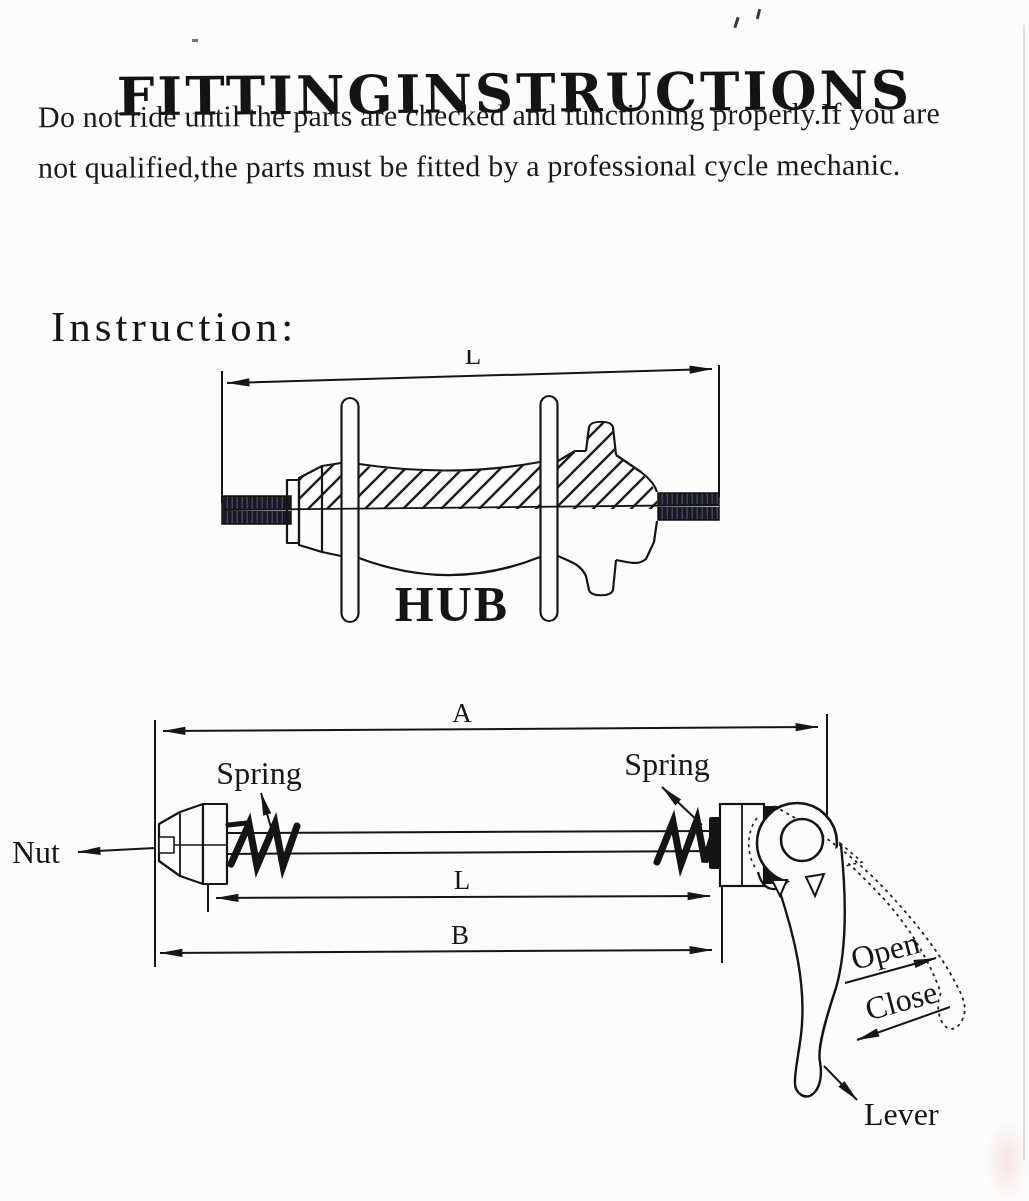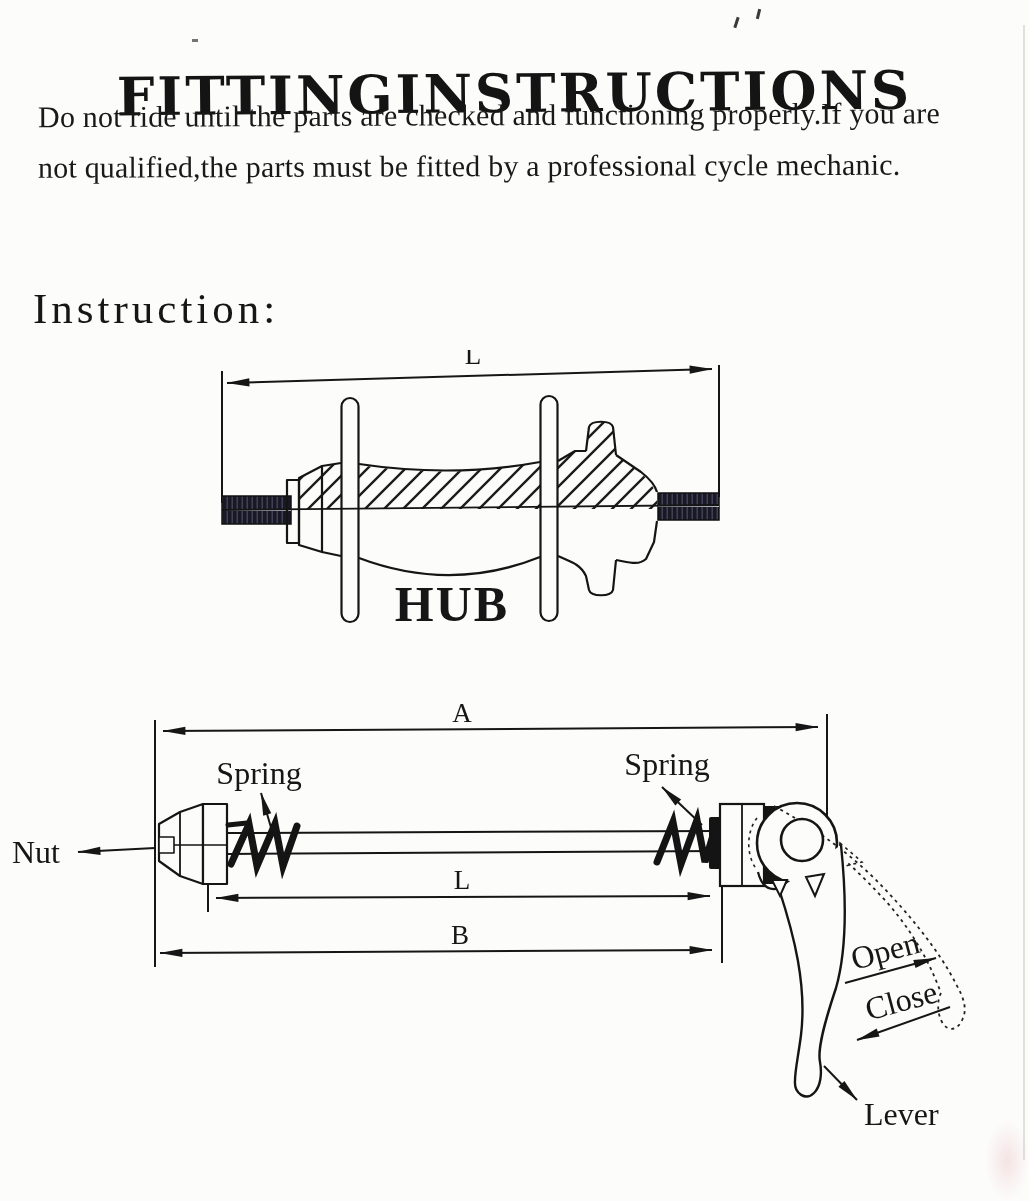--- a/index.html
+++ b/index.html
@@ -23,21 +23,21 @@
   .warn{
     position:absolute;left:38px;width:990px;
     font-size:30px;white-space:nowrap;color:#191919;
     letter-spacing:0.2px;
   }
   .warn1{top:98px;transform:rotate(-0.25deg);}
   .warn2{top:149px;transform:rotate(-0.2deg);}
   .section-heading{
     position:absolute;left:33px;top:284px;
     font-size:43px;font-weight:400;letter-spacing:4px;
-    color:#161616;margin:0;
+    color:#161616;margin:18px;
   }
   svg{position:absolute;left:0;}
   svg text{font-family:"Liberation Serif","DejaVu Serif",serif;fill:#161616;}
   .dim-label{font-size:27px;}
   .part-label{font-size:32px;}
   .hub-label{font-size:50px;font-weight:700;letter-spacing:2px;}
   .edge-line{
     position:absolute;left:1023px;top:25px;width:2px;height:1135px;
     background:#c9c9c9;opacity:.55;
   }

